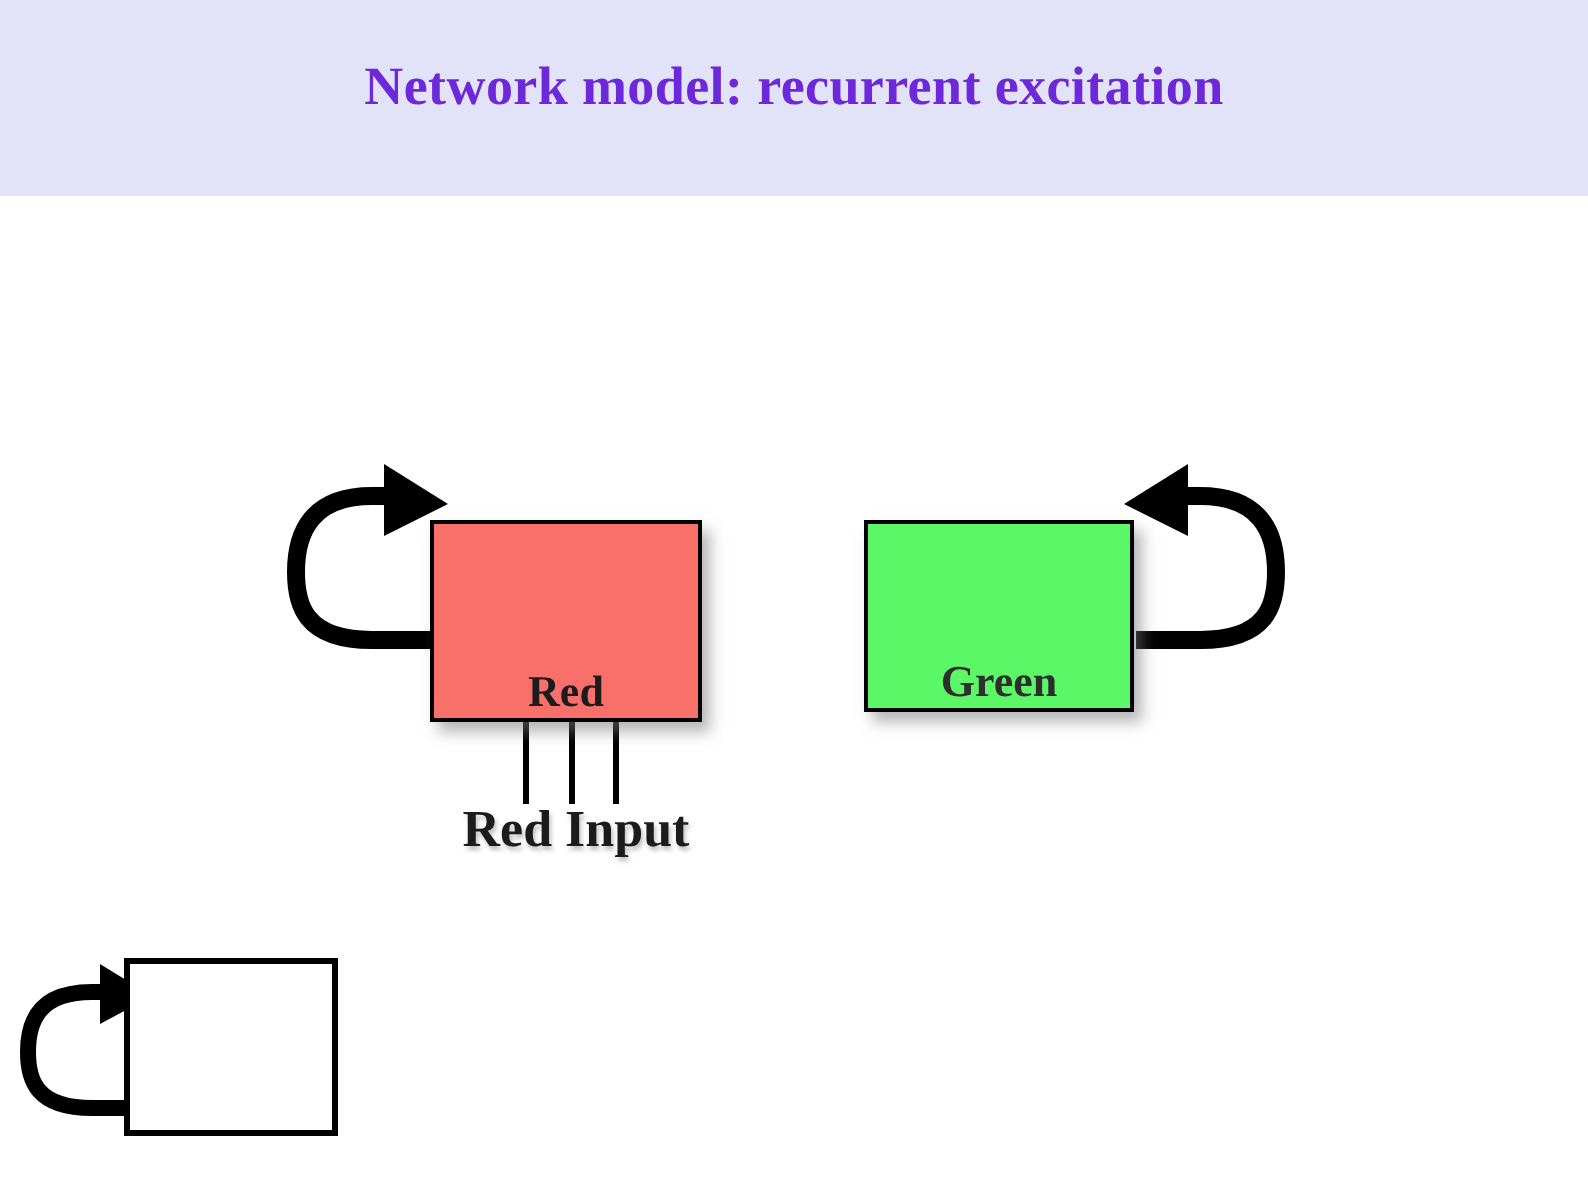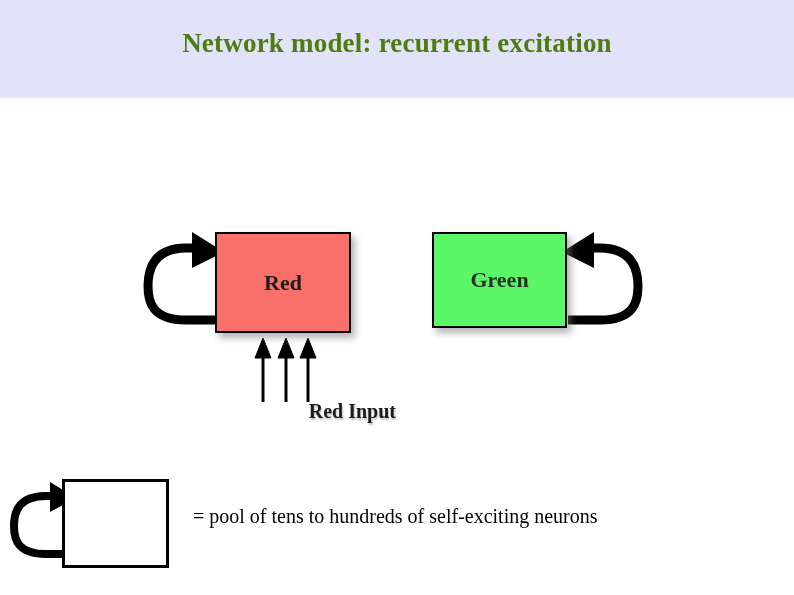--- a/index.html
+++ b/index.html
@@ -32,44 +32,45 @@
   #slide-title {
     position: absolute;
     left: 0;
     top: 26px;
     width: 794px;
     text-align: center;
     font-family: "Liberation Serif", "DejaVu Serif", serif;
     font-weight: bold;
     font-size: 27px;
     line-height: 34px;
-    color: #4d7c0f;
+    color: #6d28d9;
     letter-spacing: 0.2px;
   }
   
   #diagram {
     position: absolute;
     left: 0;
     top: 98px;
     width: 794px;
     height: 497px;
   }
   .pool-box {
     position: absolute;
     box-sizing: border-box;
     border: 2px solid #000000;
     display: flex;
-    align-items: center;
+    align-items: flex-end;
     justify-content: center;
     font-family: "Liberation Serif", "DejaVu Serif", serif;
     font-weight: bold;
     font-size: 22px;
     color: #1c1c1c;
     box-shadow: 4px 5px 7px rgba(120,120,120,0.55);
     z-index: 3;
+    margin-top: 28px;
   }
   #red-box {
     left: 215px;
     top: 134px;
     width: 136px;
     height: 101px;
     background: #f9706b;
   }
   #green-box {
     left: 432px;
@@ -102,24 +103,24 @@
     top: 238px;
     width: 80px;
     height: 66px;
     z-index: 2;
   }
   #input-label {
     position: absolute;
     left: 180px;
     top: 302px;
     width: 216px;
-    text-align: right;
+    text-align: center;
     font-family: "Liberation Serif", "DejaVu Serif", serif;
     font-weight: bold;
-    font-size: 20px;
+    font-size: 26px;
     color: #1c1c1c;
     text-shadow: 1px 2px 2px rgba(150,150,150,0.6);
   }
   
   #legend-box {
     position: absolute;
     left: 62px;
     top: 381px;
     width: 107px;
     height: 89px;
@@ -188,16 +189,15 @@
 
     <div id="input-label">Red Input</div>
 
     <svg id="legend-loop" viewBox="0 0 70 96" xmlns="http://www.w3.org/2000/svg">
       <path d="M 62 78 L 38 78 C 10 78 6 64 6 50 C 6 34 12 20 38 20 L 52 20" fill="none" stroke="#000000" stroke-width="8" stroke-linecap="butt"></path>
       <polygon points="42,6 68,22 42,36" fill="#000000"></polygon>
     </svg>
 
     <div id="legend-box"></div>
 
-    <div id="legend-text">= pool of tens to hundreds of self-exciting neurons</div>
 
   </div>
 </div>
 
 </body></html>

